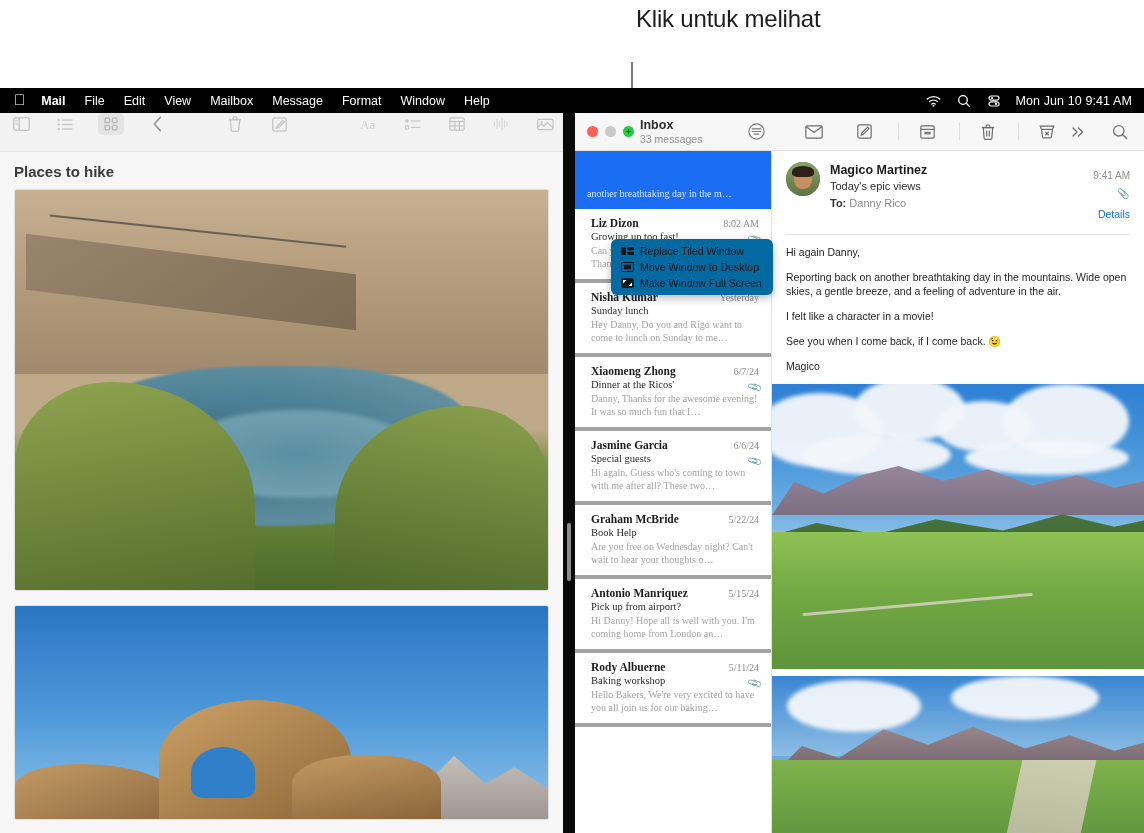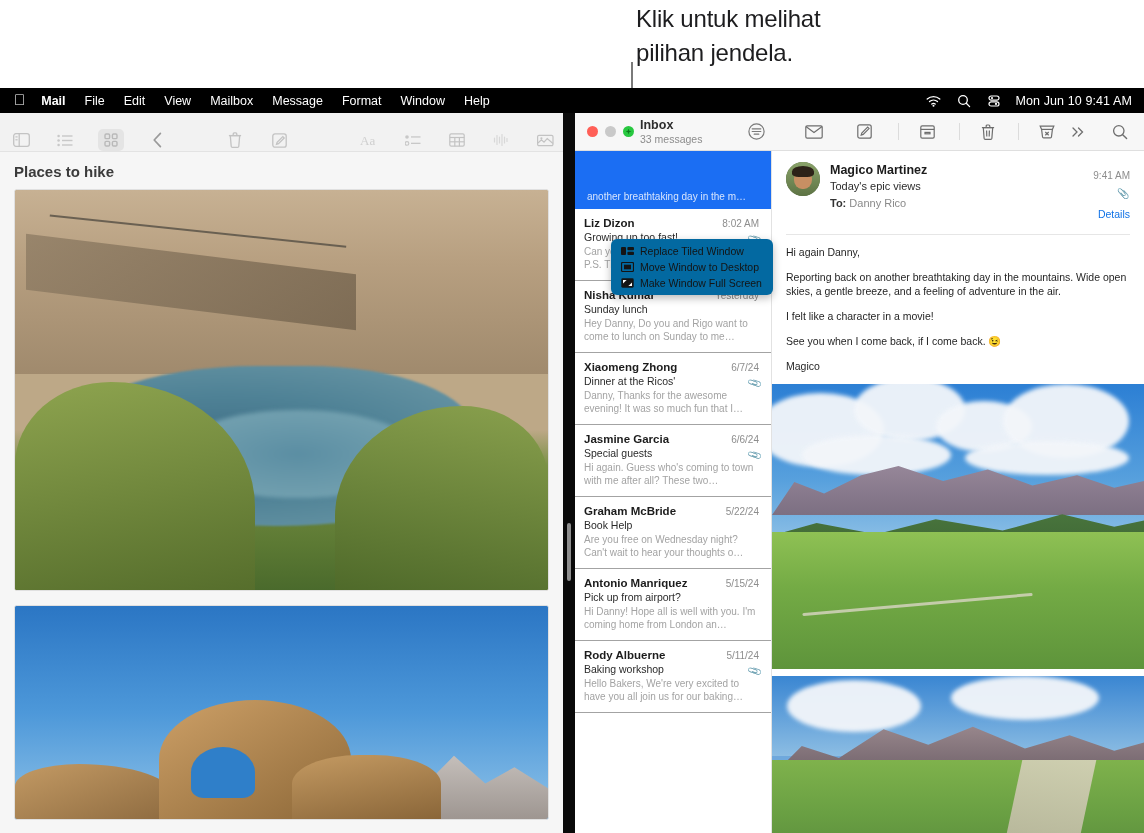--- a/index.html
+++ b/index.html
@@ -58,21 +58,21 @@
   
   .win-photos {
     position: absolute; left: 0; top: 25px;
     width: 563px; height: 720px;
     background: #f6f6f6;
     overflow: hidden;
   }
   .photos-toolbar {
     height: 39px; width: 100%;
     background: #f2f2f2;
-    display: flex; align-items: flex-end;
+    display: flex; align-items: flex-start;
     border-bottom: 1px solid #e3e3e3;
   }
   .tb-icon {
     width: 22px; height: 22px;
     display: inline-flex; align-items: center; justify-content: center;
     color: #c3c3c3;
     flex: none;
   }
   .tb-icon.active-bg {
     background: #e4e4e4; border-radius: 5px; width: 26px; height: 22px;
@@ -142,23 +142,24 @@
   .tb-sep { width: 1px; height: 17px; background: #dcdcdc; flex: none; }
 
   .mail-body { display: flex; height: 682px; }
   .msglist {
     width: 197px; height: 100%;
     background: #fff;
     border-right: 1px solid #e2e2e2;
     overflow: hidden;
   }
   .msgrow {
-    padding: 8px 12px 9px 9px;
-    border-bottom: 1px solid #a3a3a3;
+    padding: 8px 12px 9px 16px;
+    border-bottom: 4px solid #a3a3a3;
     position: relative;
+    font-family: Liberation Serif, serif;
   }
   .msgrow.selected { background: #1b6ef3; border-bottom-color: #1b6ef3; }
   .msg-top { display: flex; justify-content: space-between; align-items: baseline; }
   .msg-from { font-size: 11.5px; font-weight: bold; color: #1c1c1c; }
   .msg-date { font-size: 10px; color: #8d8d8d; white-space: nowrap; }
   .msg-subj { font-size: 10.5px; color: #2a2a2a; margin-top: 2px; padding-right: 14px; }
   .msg-prev { font-size: 10px; color: #a3a3a3; line-height: 13px; margin-top: 2px; }
   .msgrow.selected .msg-from,
   .msgrow.selected .msg-date,
   .msgrow.selected .msg-subj { color: #fff; }
@@ -275,21 +276,20 @@
     background:#c78f63; border-radius:48% 48% 45% 45%; }
   .av-hair { position:absolute; left:6px; top:4px; width:22px; height:11px;
     background:#2c2218; border-radius: 50% 50% 30% 30%; }
   .av-bg { position:absolute; inset:0; background: linear-gradient(180deg,#8aa36a,#5d7344); }
 </style>
 </head>
 <body>
 
 <div class="callout">
   <div>Klik untuk melihat</div>
-  <div>pilihan jendela.</div>
 </div>
 <div class="callout-line"></div>
 
 <div class="desktop">
 
   <div class="menubar">
     <span class="apple"></span>
     <span class="menu-item bold">Mail</span>
     <span class="menu-item">File</span>
     <span class="menu-item">Edit</span>

